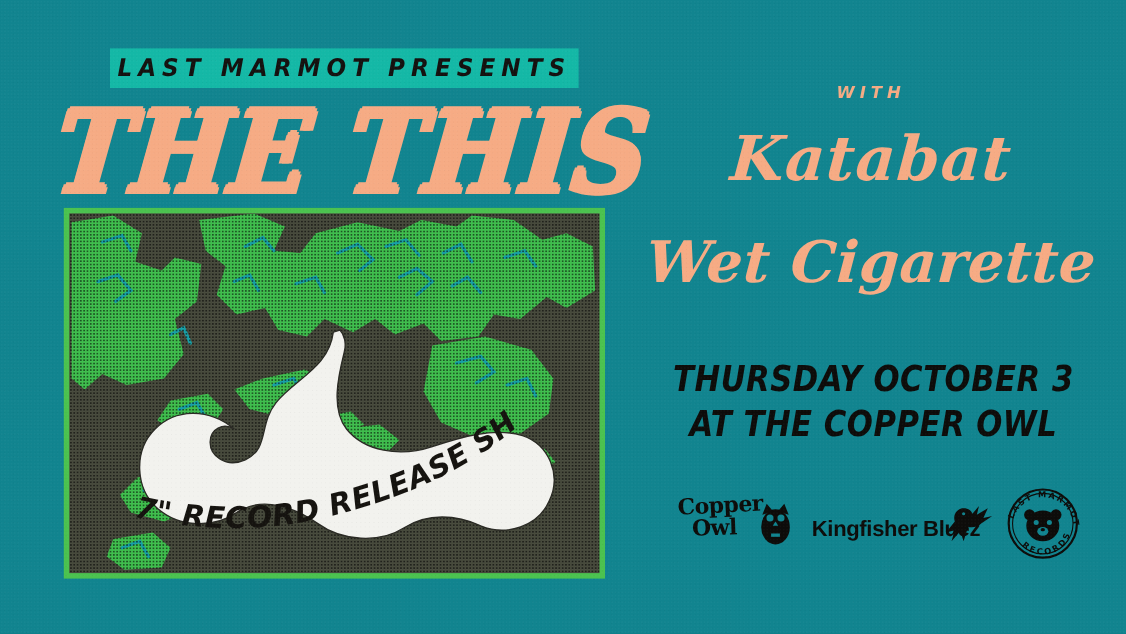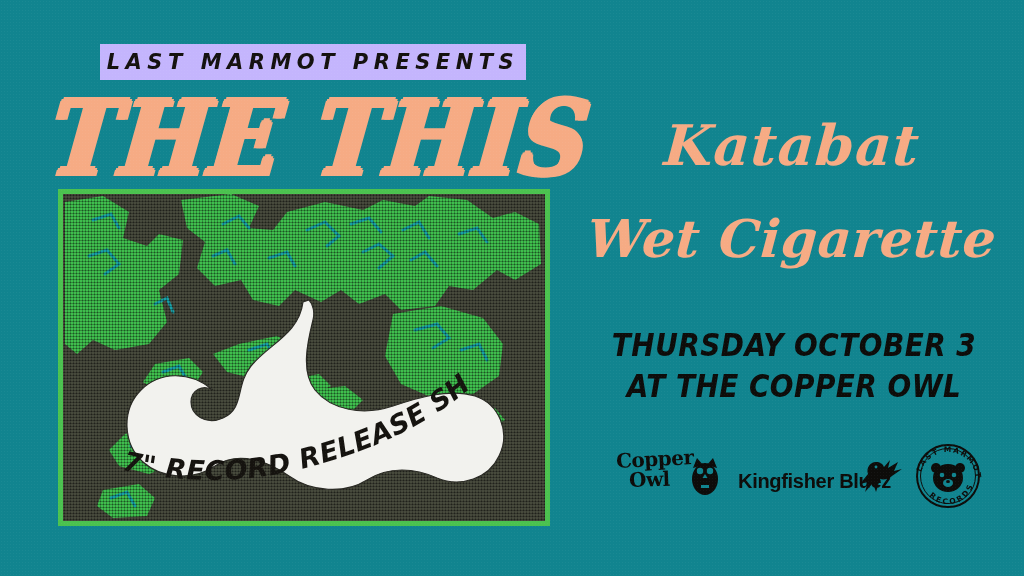--- a/index.html
+++ b/index.html
@@ -37,21 +37,21 @@
 
   
 
   
   .presents-banner {
     position: absolute;
     left: 100px;
     top: 44px;
     width: 426px;
     height: 36px;
-    background: #c4b5fd;
+    background: #14b8a6;
     z-index: 30;
     display: flex;
     align-items: center;
     justify-content: center;
   }
   .presents-banner .txt {
     font-family: "DejaVu Sans", sans-serif;
     font-style: italic;
     font-weight: 700;
     font-size: 21px;
@@ -306,20 +306,21 @@
                    C252 118 250 110 246 106 Z" fill="#f2f2ee" stroke="#2a2a24" stroke-width="1.2"></path>
           <text font-family="DejaVu Sans, sans-serif" font-size="27" font-weight="700" font-style="italic" fill="#15130f" letter-spacing="0.5">
             <textPath href="#ribbonTextPath" startOffset="4%" id="ribbonTextSpan">7" RECORD RELEASE SHOW</textPath>
           </text>
         </svg>
       </div>
 
     </div>
   </div>
 
+  <div class="with-label">WITH</div>
 
   <div class="support-act a1">Katabat</div>
   <div class="support-act a2">Wet Cigarette</div>
 
   <div class="date-block">
     <span class="line">THURSDAY OCTOBER 3</span>
     <span class="line">AT THE COPPER OWL</span>
   </div>
 
   <div class="logos">

